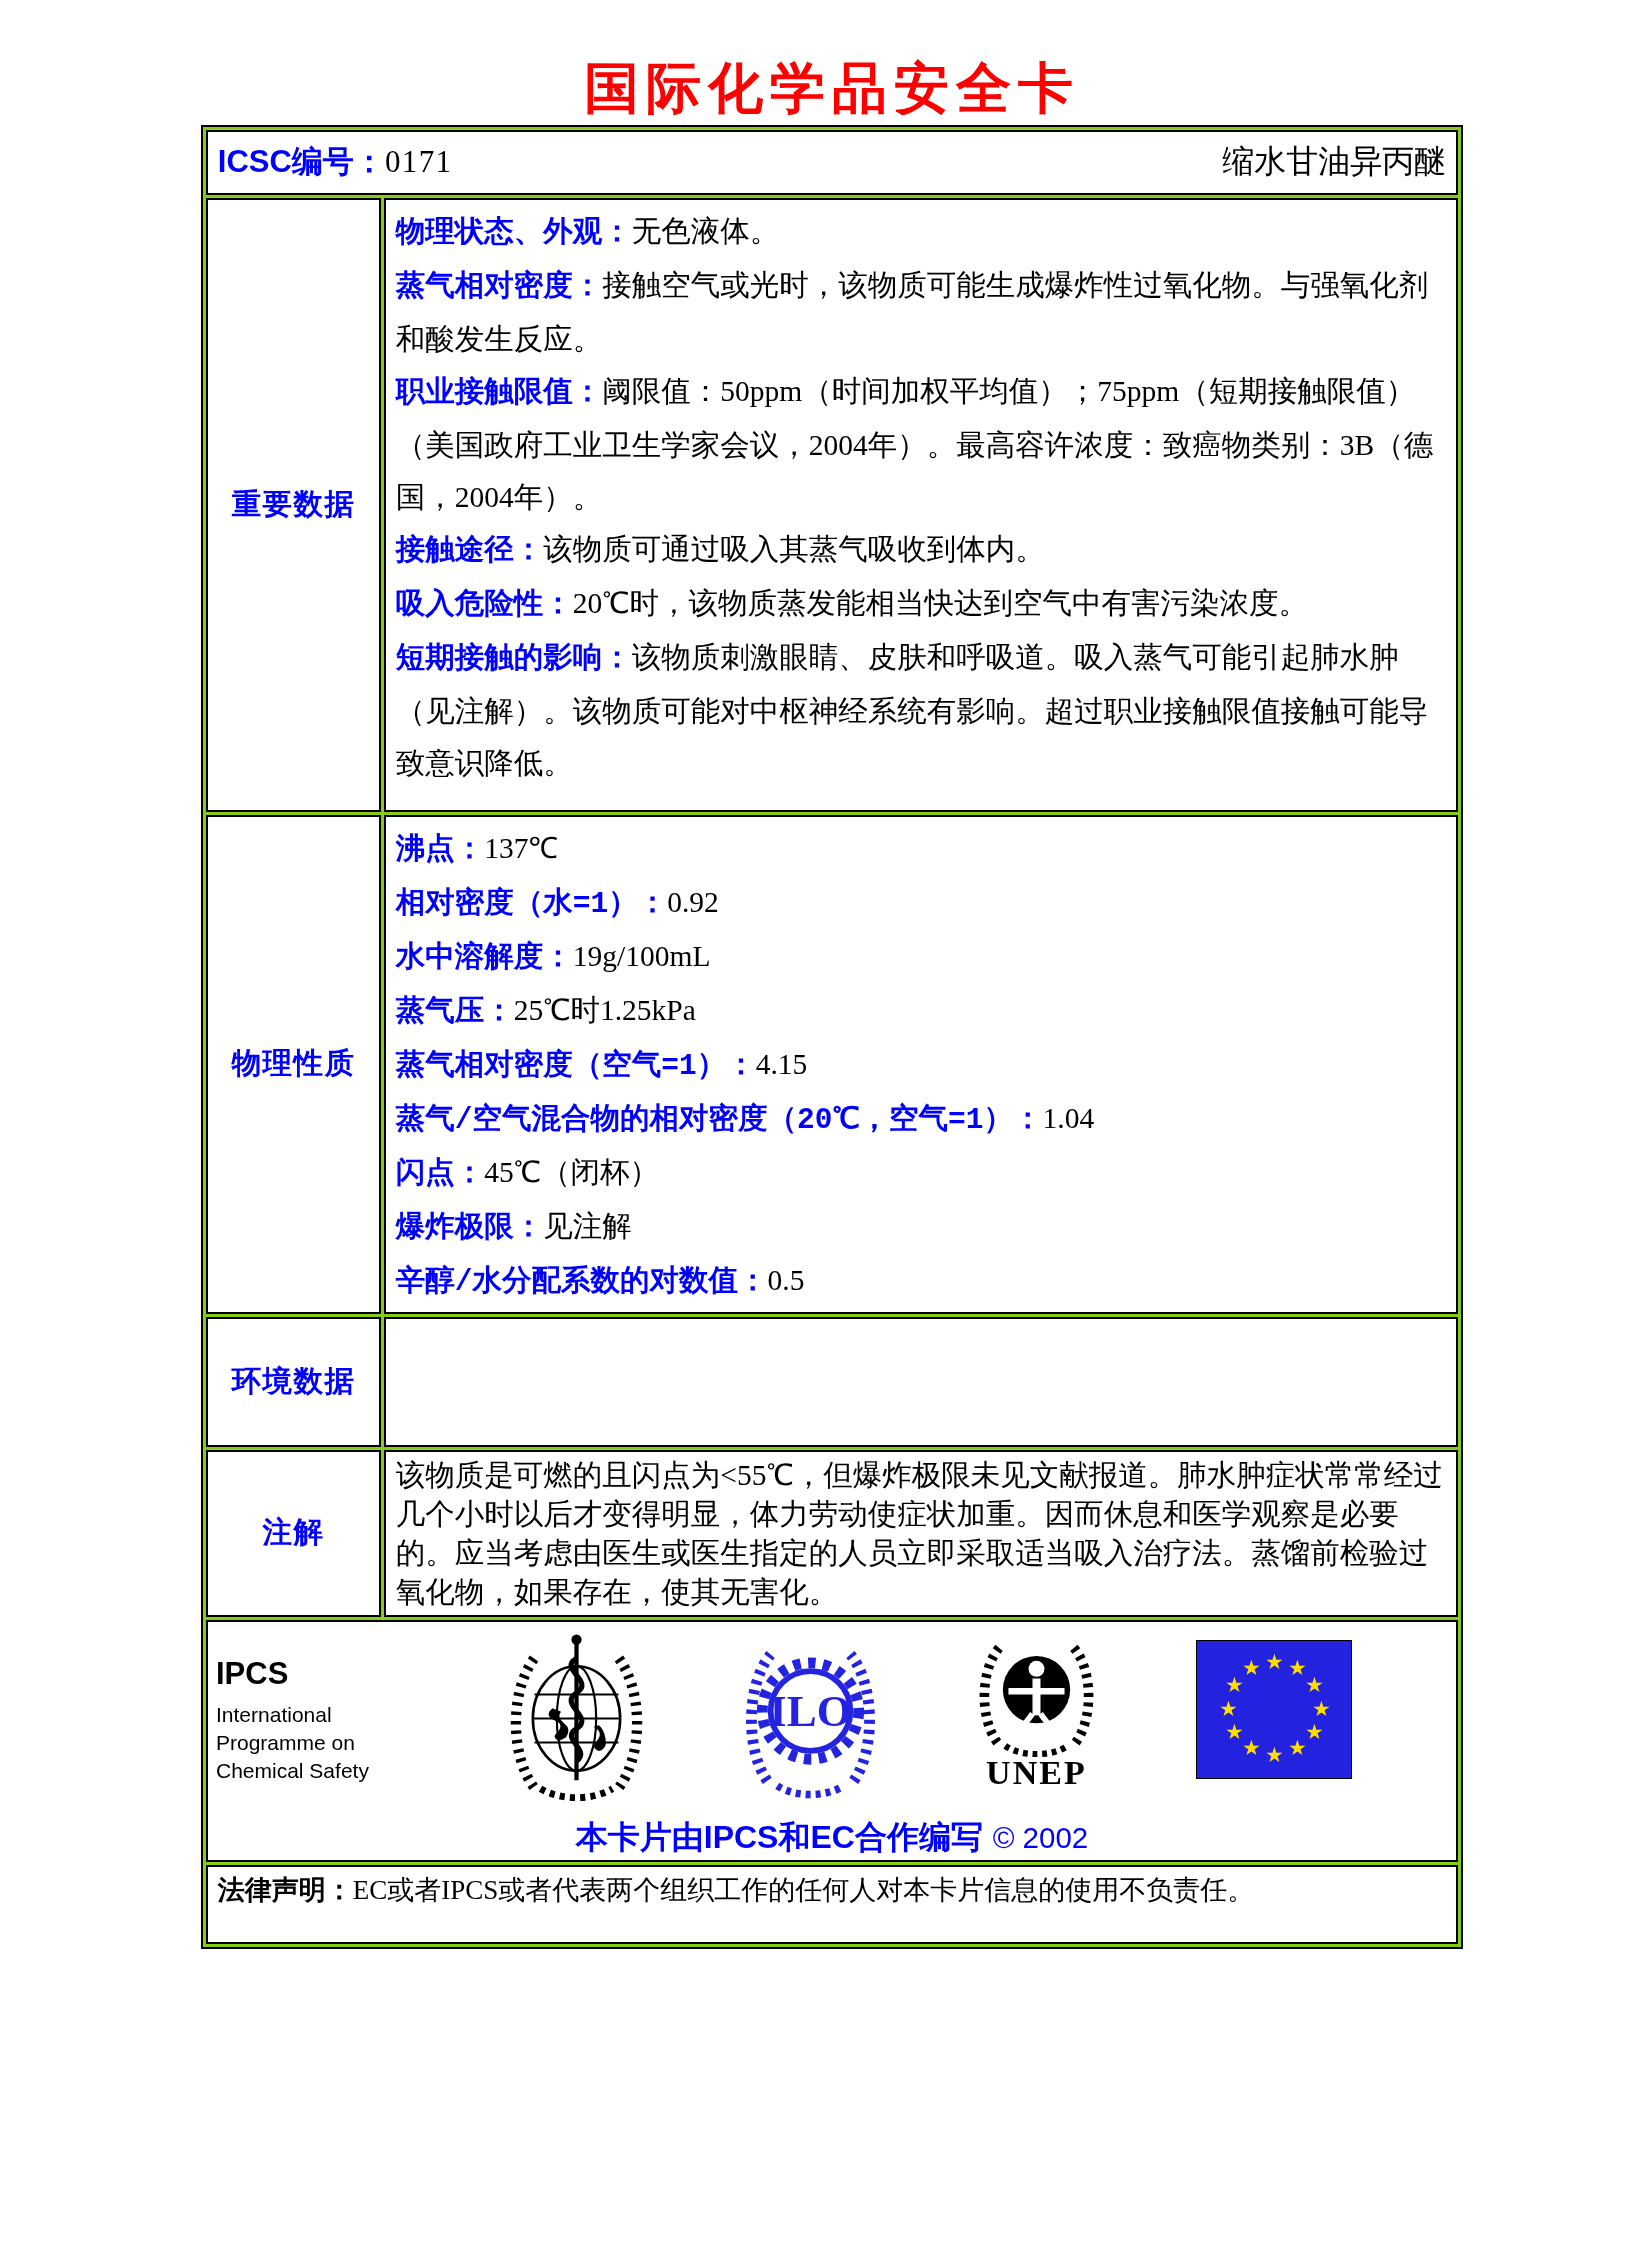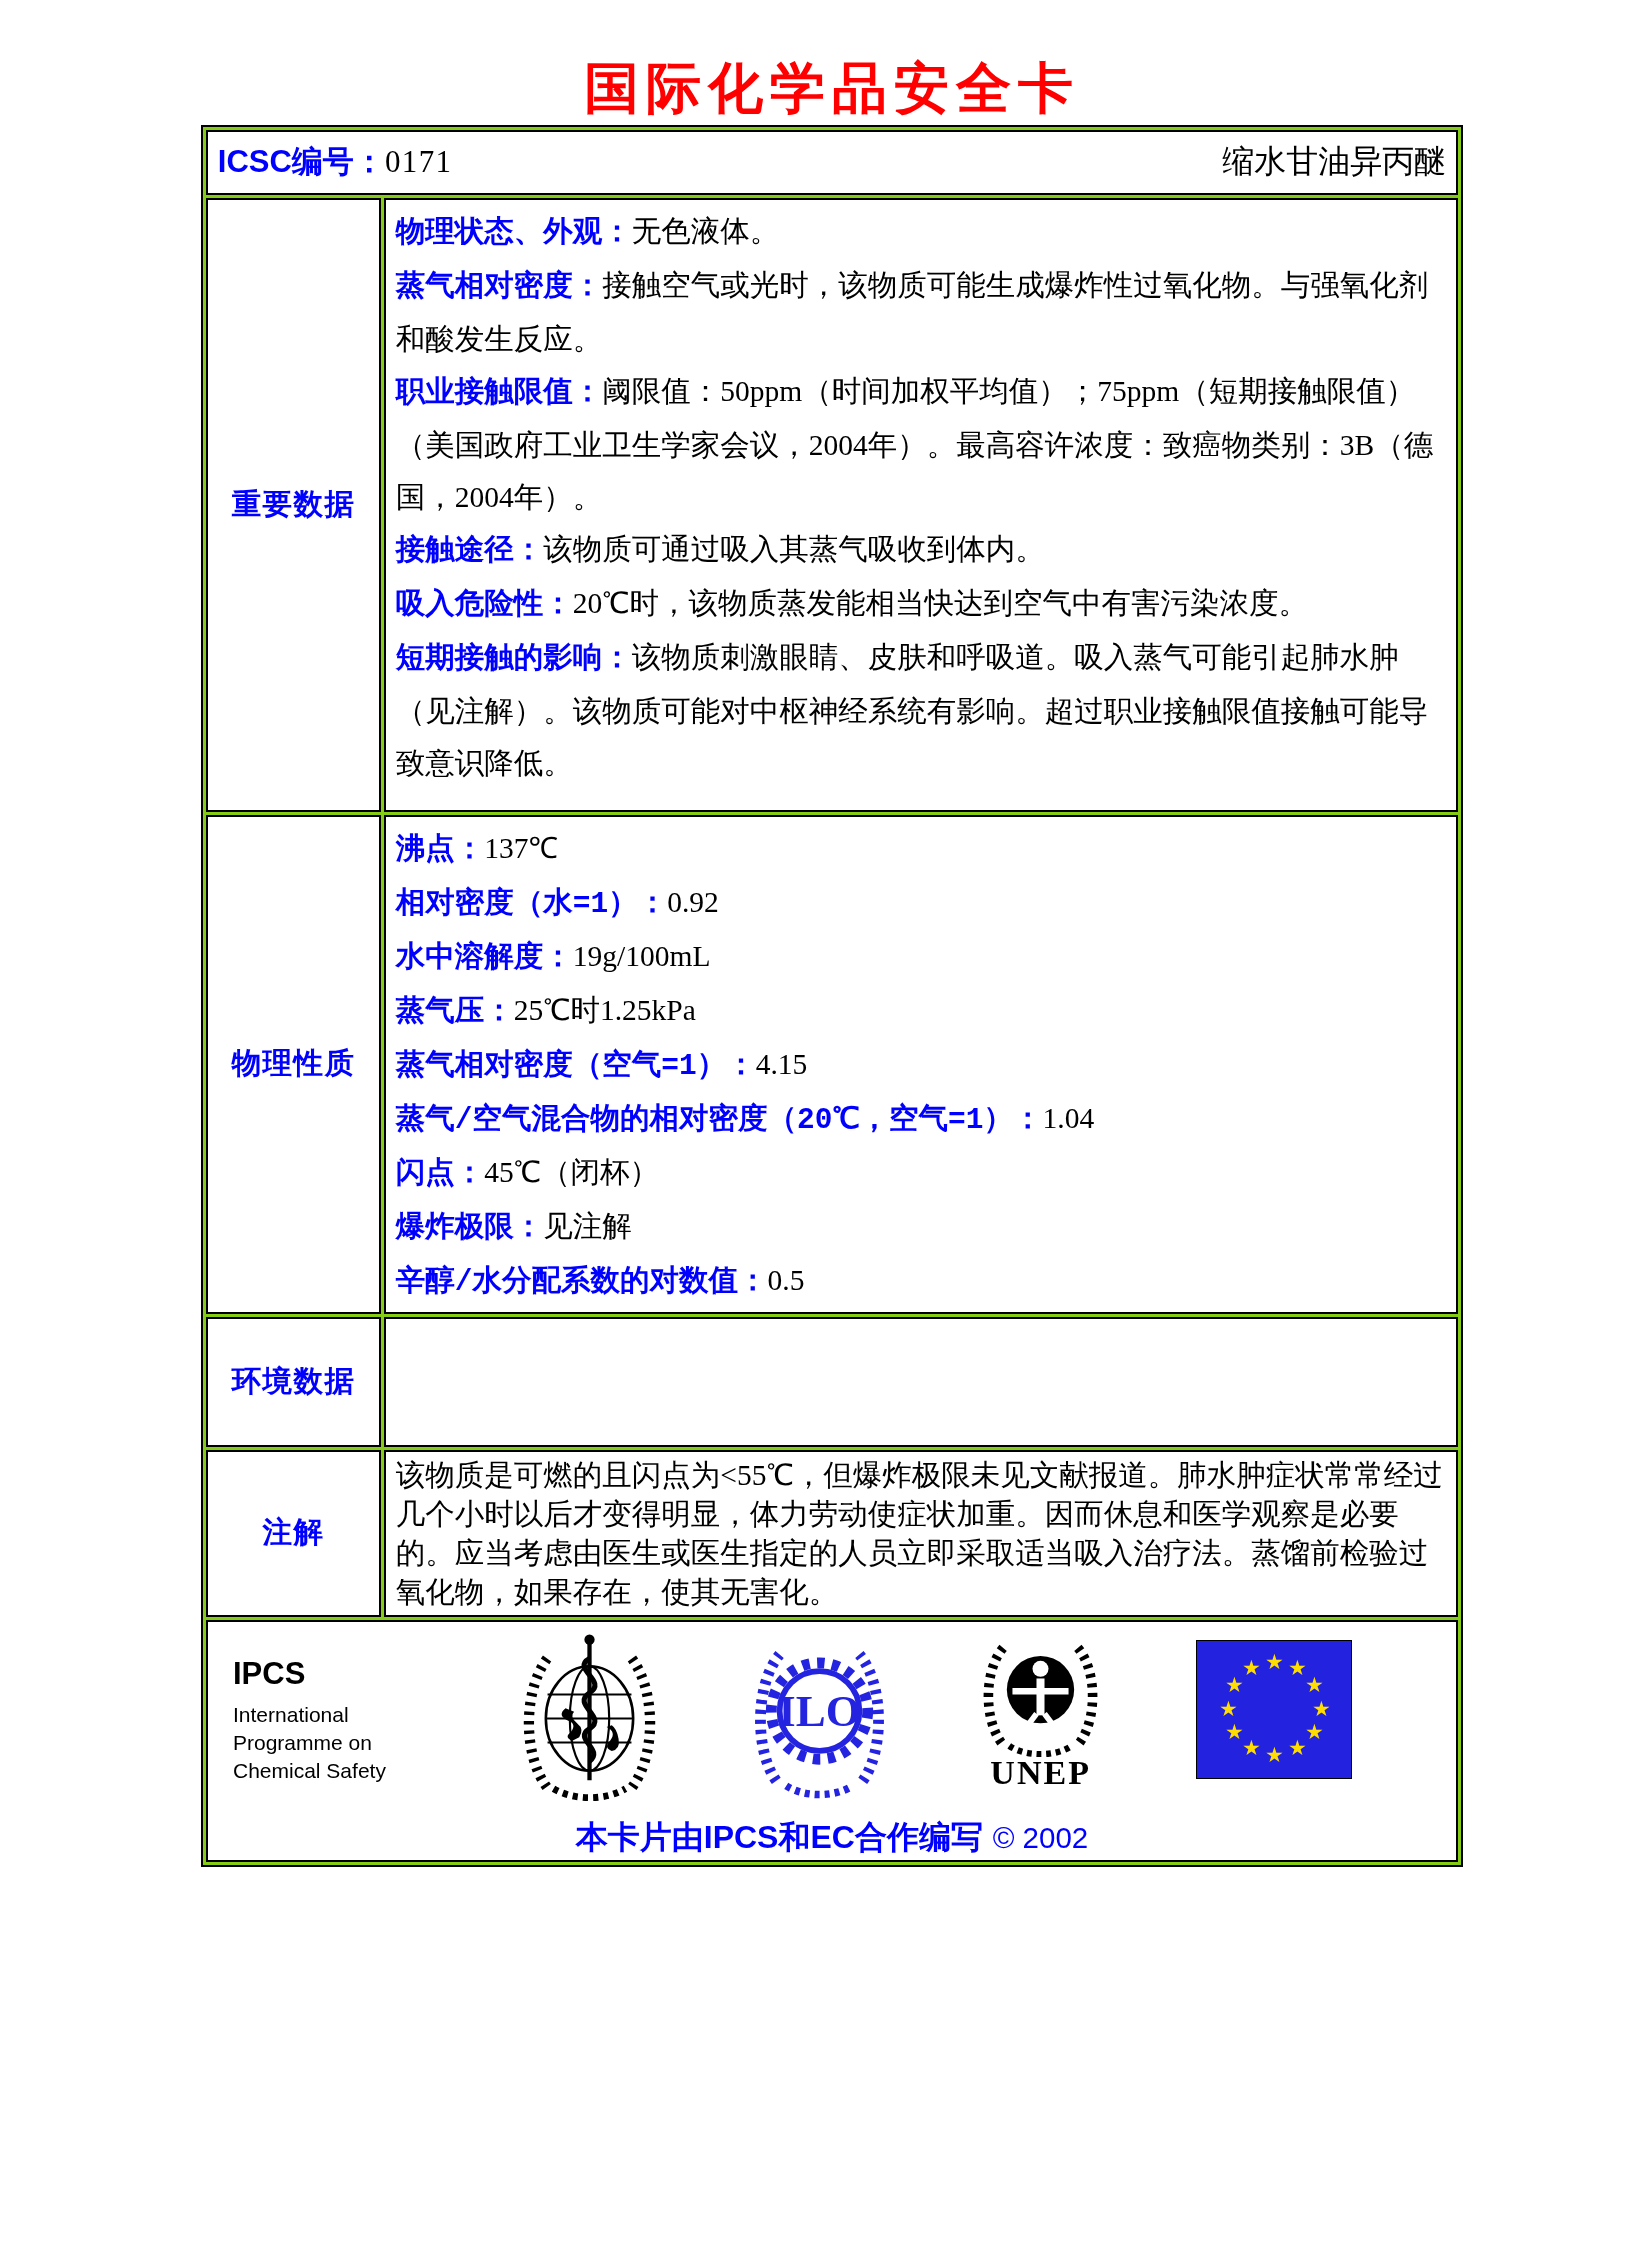--- a/index.html
+++ b/index.html
@@ -79,21 +79,21 @@
   }
   .notes-cell { padding: 4.2px 11.2px 2.8px 9.8px; font-size: 29.5px; line-height: 39px; }
   .add-cell { vertical-align: middle; padding: 1.4px 9.8px; font-size: 29.5px; }
 
   
   .logos-cell { padding: 9.8px 0 0 0; }
   .logo-row {
     display: flex;
     justify-content: space-between;
     align-items: flex-start;
-    padding: 0 104px 0 25px;
+    padding: 0 104px 0 8px;
   }
   .ipcs-block { width: 193px; font-family: "Liberation Sans", sans-serif; padding-top: 24px; }
   .ipcs-title { font-weight: bold; font-size: 31px; margin-bottom: 9.8px; }
   .ipcs-line  { font-size: 21px; line-height: 28px; }
   .unep-block { text-align: center; }
   .unep-text  { font-family: "Liberation Serif", serif; font-weight: bold; font-size: 34px; letter-spacing: 2.1px; margin-top: -4.2px; }
   .eu-flag {
     position: relative;
     width: 156px; height: 139px;
     background: #2222df;
@@ -252,15 +252,20 @@
           <span class="eu-star" style="left:44px;top:17.5px">★</span>
         </div>
       </div>
 
       <div class="footer-caption">
         <span class="cap-main">本卡片由IPCS和EC合作编写</span><span class="cap-copy">© 2002</span>
       </div>
     </td>
   </tr>
 
+  <tr>
+    <td colspan="2" class="discl-cell h-discl">
+      <span class="discl-label">法律声明：</span><span>EC或者IPCS或者代表两个组织工作的任何人对本卡片信息的使用不负责任。</span>
+    </td>
+  </tr>
 </tbody>
   </table>
 
 
 </body></html>

